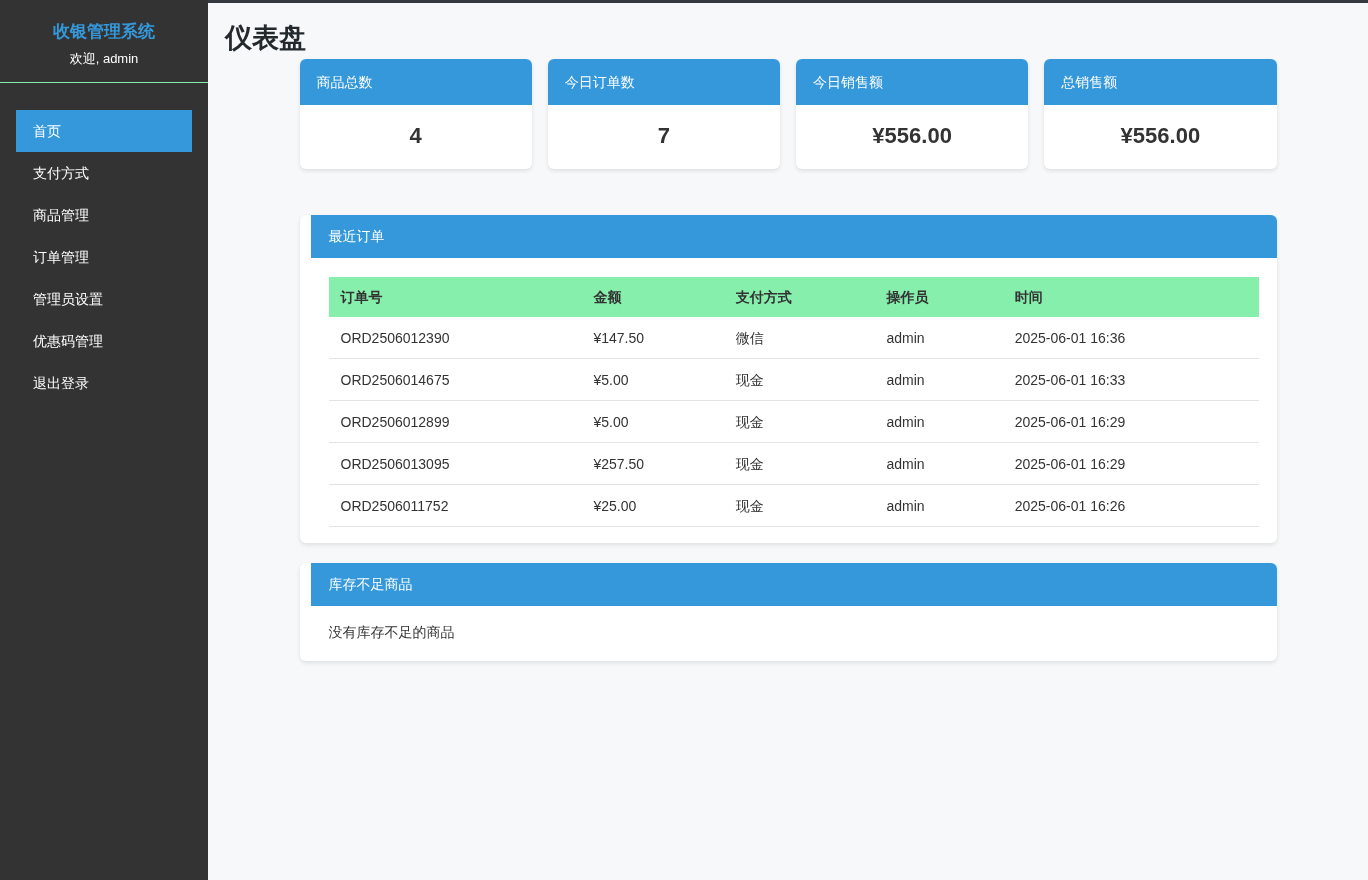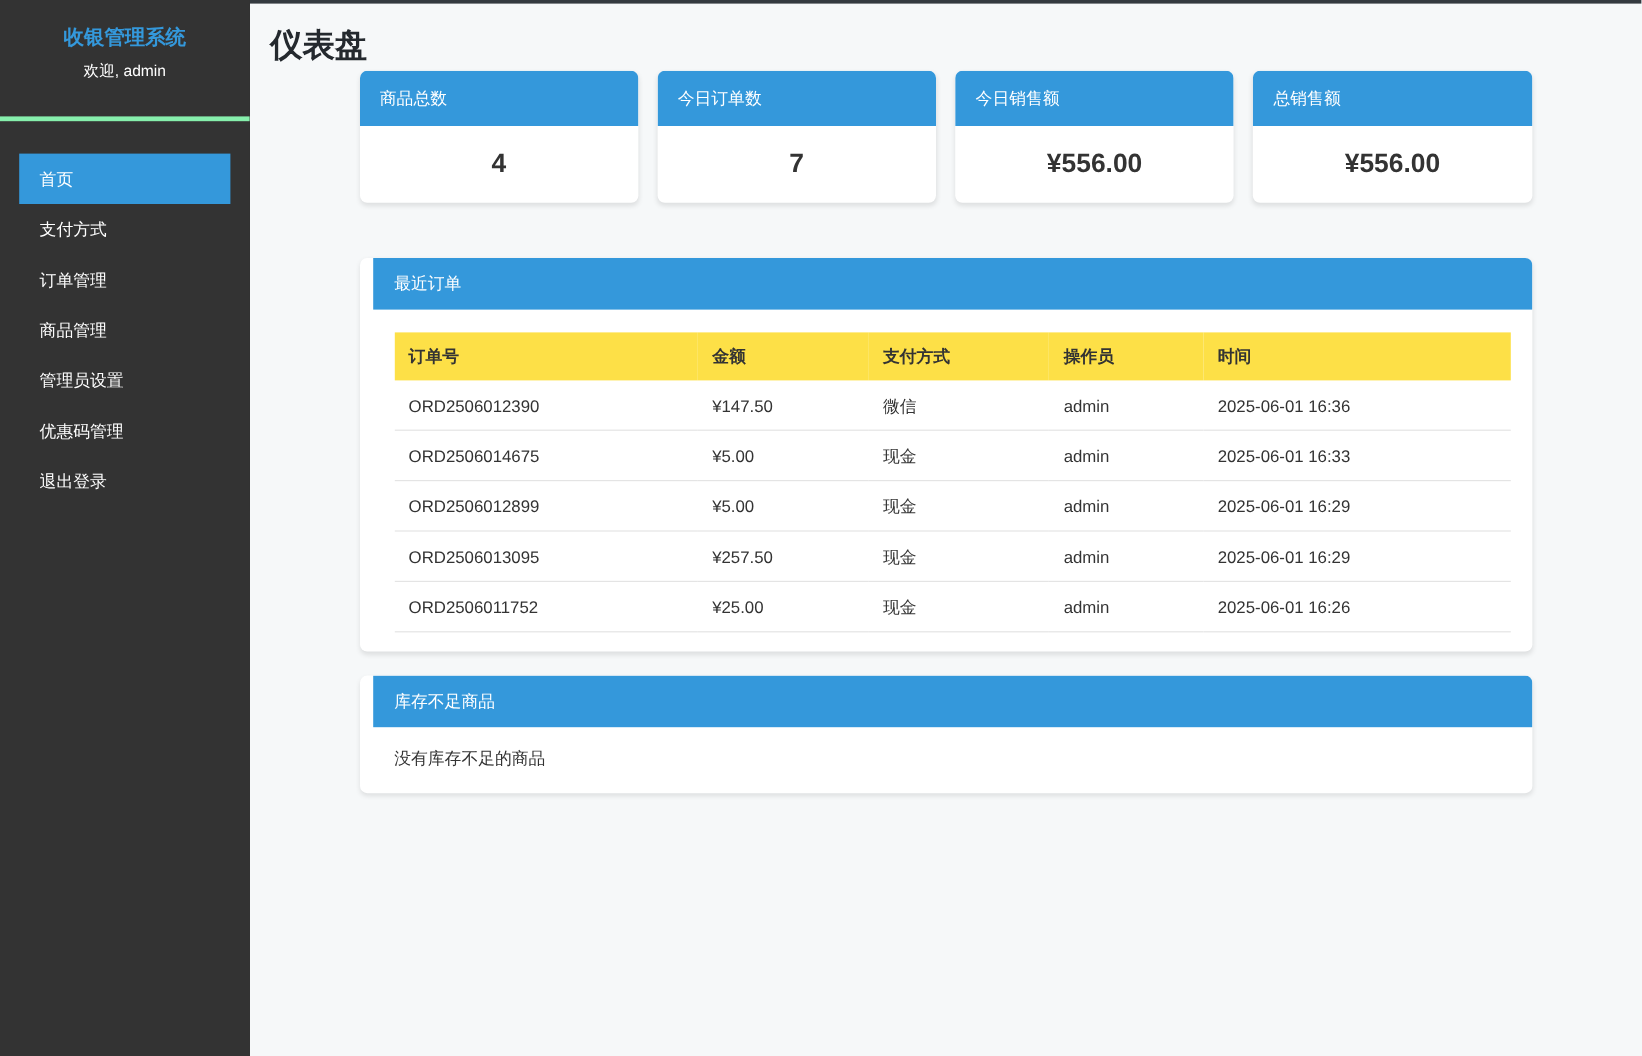--- a/index.html
+++ b/index.html
@@ -6,21 +6,21 @@
   html,body { margin:0; padding:0; }
   body {
     font-family: "Liberation Sans", "DejaVu Sans", sans-serif;
     background: #f6f8f9;
     width: 1368px; height: 880px; overflow: hidden;
   }
   .sidebar {
     position: fixed; left:0; top:0; bottom:0; width:208px;
     background:#333333; color:#fff;
   }
-  .sidebar-header { padding:21px 10px 30px; text-align:center; border-bottom:4px solid #86efac; }
+  .sidebar-header { padding:21px 10px 15px; text-align:center; border-bottom:1px solid #86efac; }
   .sidebar-title { color:#3498db; font-size:17px; font-weight:bold; line-height:22px; margin:0 0 8px; }
   .sidebar-welcome { font-size:13px; line-height:16px; color:#ffffff; }
   .menu { list-style:none; margin:11px 0 0; padding:16px; }
   .menu li { height:42px; line-height:42px; padding:0 17px; font-size:14px; color:#fff; cursor:pointer; }
   .menu li.active { background:#3498db; }
 
   .main { margin-left:208px; height:100%; }
   .topstrip { height:3px; background:#343a40; }
   .page-title { font-size:27px; font-weight:bold; color:#24292e; margin:20px 0 0 17px; line-height:30px; }
   .container { width:977px; margin:6px auto 0; }
@@ -28,38 +28,38 @@
   .stat-card { flex:1; background:#fff; border-radius:6px; box-shadow:0 2px 4px rgba(0,0,0,0.1); overflow:hidden; }
   .stat-card-header { background:#3498db; color:#fff; font-size:14px; padding:14px 17px; line-height:18px; }
   .stat-card-value { text-align:center; font-size:22px; font-weight:bold; color:#333; line-height:26px; padding:18px 0 20px; }
 
   .panel { background:#fff; border-radius:6px; box-shadow:0 2px 4px rgba(0,0,0,0.1); overflow:hidden;padding-left:11px; }
   .panel.recent { margin-top:46px; }
   .panel.lowstock { margin-top:20px; }
   .panel-header { background:#3498db; color:#fff; font-size:14px; padding:13px 18px; line-height:17px; }
   .panel-body { padding:19px 18px 16px; }
   table { width:100%; border-collapse:collapse; font-size:14px; color:#333; table-layout:fixed; }
-  thead th { background:#fde047; font-weight:bold; text-align:left; padding:11px 12px; line-height:18px; }
+  thead th { background:#86efac; font-weight:bold; text-align:left; padding:11px 12px; line-height:18px; }
   tbody td { padding:12px 12px 11px; line-height:18px; border-bottom:1px solid #e4e4e4; }
   .lowstock .panel-body { padding:18px 18px 19px; font-size:14px; color:#333;border-radius:23px; }
   col.c1{width:27.2%} col.c2{width:15.3%} col.c3{width:16.2%} col.c4{width:13.8%} col.c5{width:27.5%}
 </style>
 </head>
 <body>
 
 <aside class="sidebar">
   <div class="sidebar-header">
     <div class="sidebar-title">收银管理系统</div>
     <div class="sidebar-welcome">欢迎, admin</div>
   </div>
   <ul class="menu" id="menu">
       <li class="active">首页</li>
       <li>支付方式</li>
+      <li>商品管理</li>
       <li>订单管理</li>
-      <li>商品管理</li>
       <li>管理员设置</li>
       <li>优惠码管理</li>
       <li>退出登录</li>
     </ul>
 </aside>
 
 <div class="main">
   <div class="topstrip"></div>
   <h1 class="page-title">仪表盘</h1>
   <div class="container">

